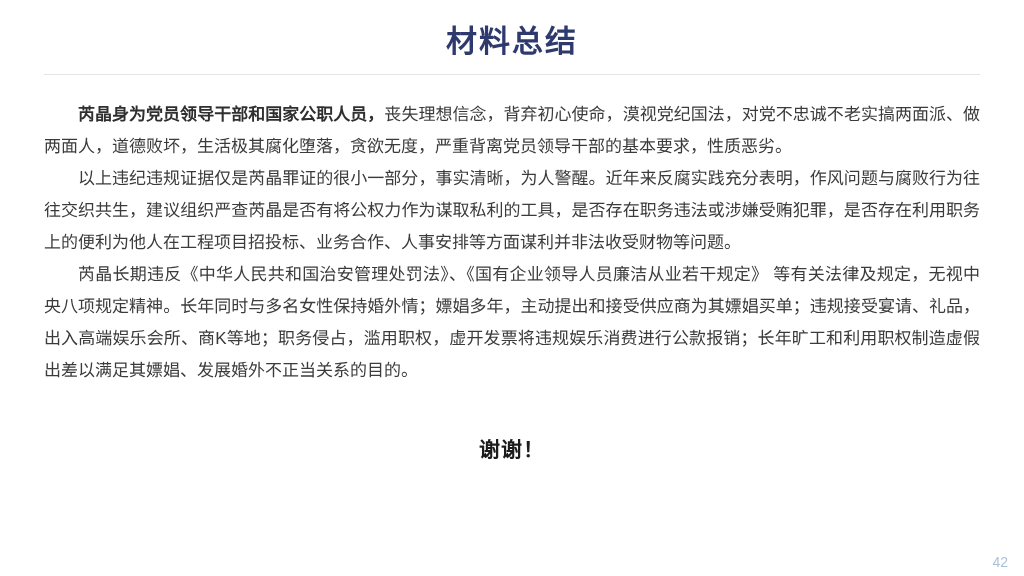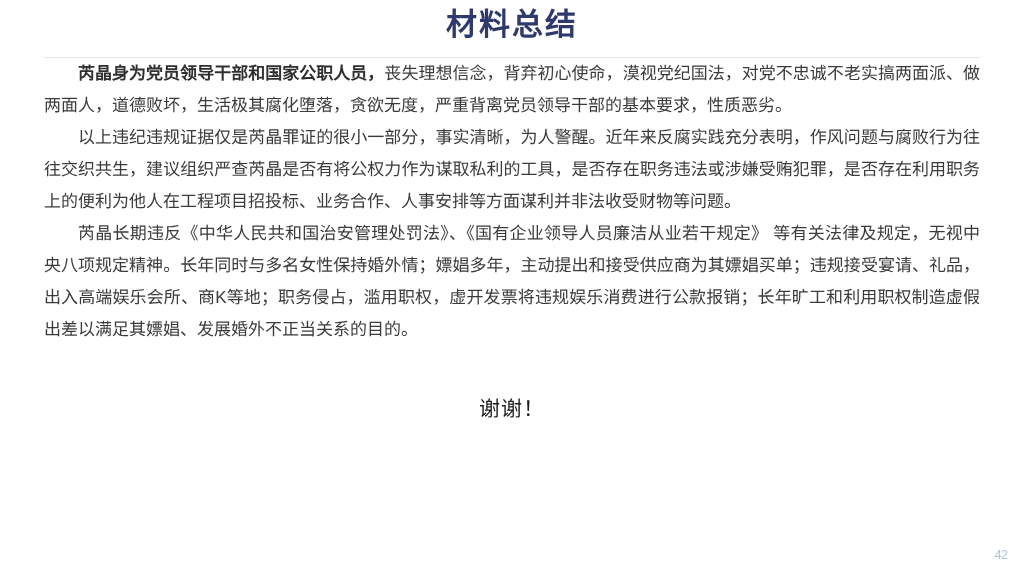--- a/index.html
+++ b/index.html
@@ -17,57 +17,57 @@
     height: 576px;
     background: #ffffff;
     box-sizing: border-box;
   }
   .slide-title {
     text-align: center;
     color: #2e3a6e;
     font-size: 31px;
     font-weight: bold;
     letter-spacing: 2px;
-    padding-top: 7px;
+    padding-top: 24px;
     margin: 0;
     line-height: 36px;
   }
   .title-divider {
     border: none;
     border-top: 1px solid #e4e4e4;
     margin: 14px 44px 0 44px;
   }
   .body-text {
-    margin: 0 44px 0 44px;
+    margin: 24px 44px 0 44px;
     color: #3b3b3b;
     font-size: 17px;
     line-height: 32px;
     text-align: justify;
   }
   .body-text p {
     margin: 0;
     text-indent: 2em;
   }
   .lead-bold {
     font-weight: bold;
     color: #2f2f2f;
   }
   .closing {
     text-align: center;
-    font-weight: normal;
+    font-weight: bold;
     color: #1c1c1c;
     font-size: 21px;
     margin-top: 46px;
     letter-spacing: 1px;
   }
   .page-number {
     position: absolute;
     right: 16px;
-    bottom: 14px;
-    font-size: 12px;
+    bottom: 6px;
+    font-size: 14px;
     color: #a9c2da;
   }
 </style>
 </head>
 <body>
 
 <div class="slide">
 
   <h1 class="slide-title">材料总结</h1>
 

